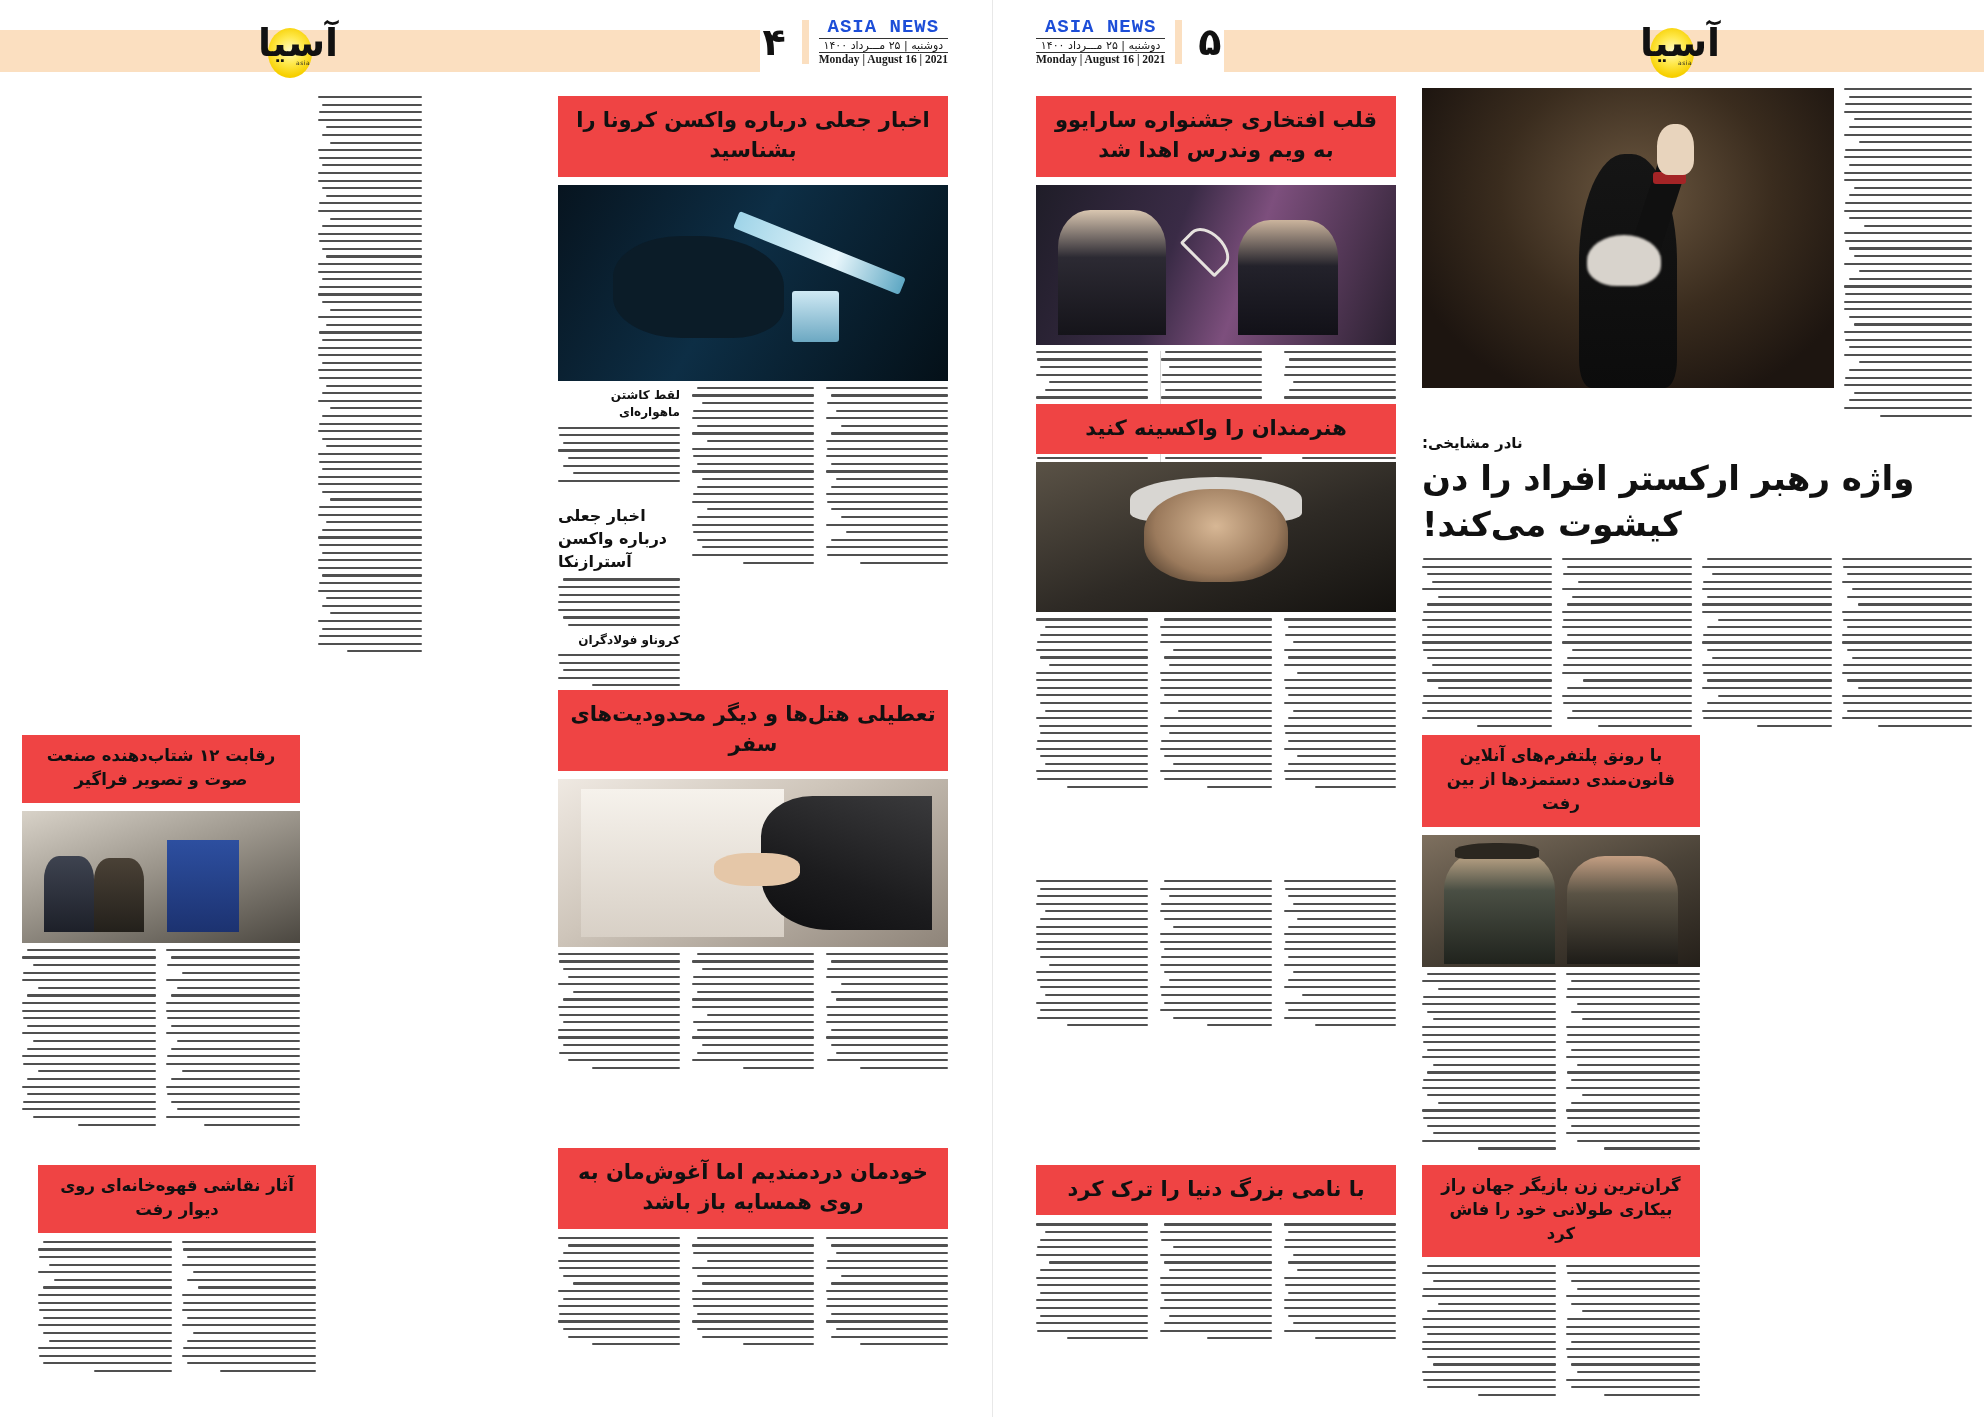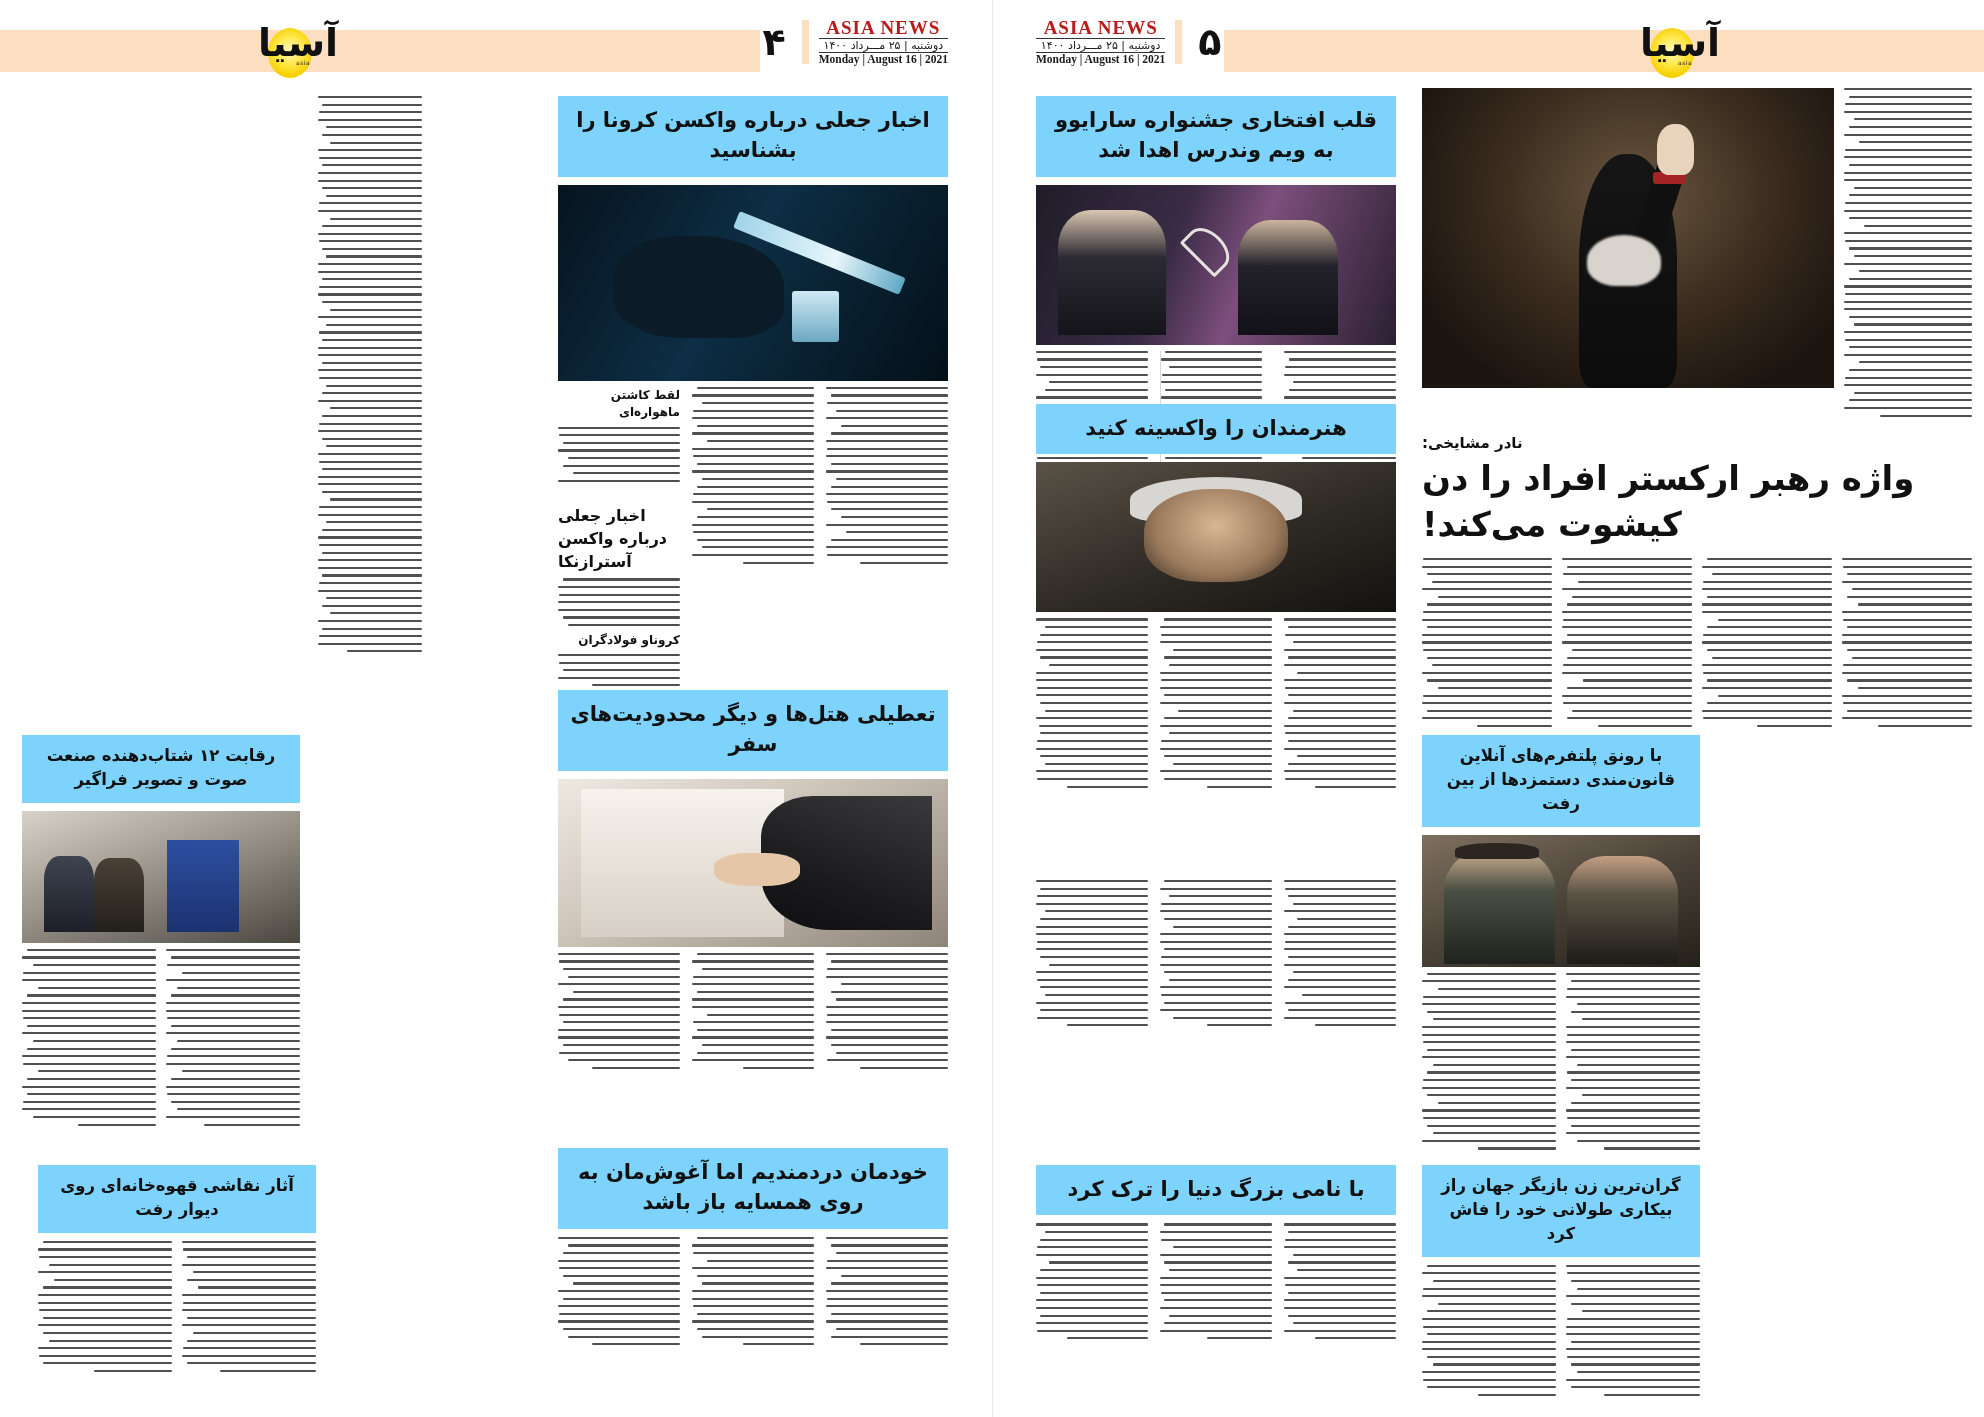--- a/index.html
+++ b/index.html
@@ -20,37 +20,37 @@
   .masthead{position:absolute;top:0;left:0;right:0;height:80px;}
   .mh-band{position:absolute;top:30px;height:42px;background:#fbdfc0;}
   .mh-block{position:absolute;top:18px;display:flex;align-items:center;gap:10px;}
   .mh-pagenum{
     font-family:"DejaVu Sans","Liberation Sans",sans-serif;
     font-size:38px;font-weight:700;color:#111;line-height:1;
     padding:0 6px;
   }
   .mh-rule{width:7px;height:44px;background:#fbdfc0;}
   .mh-text{display:flex;flex-direction:column;align-items:center;line-height:1.05;}
-  .mh-brand{font-family:Liberation Serif, serif;font-size:19px;
-            letter-spacing:1px;color:#b91c1c;font-weight:700;}
+  .mh-brand{font-family:Liberation Mono, monospace;font-size:19px;
+            letter-spacing:1px;color:#1d4ed8;font-weight:700;}
   .mh-fa{font-size:11px;color:#1a1a1a;border-top:1px solid #333;border-bottom:1px solid #333;
          padding:1px 0;width:100%;text-align:center;white-space:nowrap;}
   .mh-en{font-family:"Liberation Serif","DejaVu Serif",serif;font-size:11.5px;color:#1a1a1a;
          font-weight:700;white-space:nowrap;}
 
   .logo{position:absolute;top:12px;width:96px;height:62px;}
   .logo .sun{position:absolute;left:18px;top:16px;width:44px;height:50px;border-radius:50%;
      background:radial-gradient(circle at 50% 45%, #fff9c4 0%, #ffe94d 38%, #f7d000 72%, #f4c400 100%);}
   .logo .word{position:absolute;inset:0;display:flex;align-items:center;justify-content:center;
      font-size:38px;color:#111;font-weight:700;line-height:1;}
   .logo .tiny{position:absolute;left:46px;bottom:8px;font-size:6px;color:#222;letter-spacing:.5px;}
   .colsep{border-left:1px solid #d8d8d8;}
 
   
-  .hl-box{background:#7dd3fc;padding:9px 12px 11px 12px;margin-bottom:8px;}
+  .hl-box{background:#ef4444;padding:9px 12px 11px 12px;margin-bottom:8px;}
   .hl{font-size:21px;font-weight:700;color:#111;line-height:1.45;text-align:center;
       letter-spacing:-.2px;}
   .hl-xl{font-size:34px;font-weight:700;line-height:1.35;}
   .kicker{font-size:15px;color:#111;text-align:left;margin-bottom:4px;font-weight:600;}
 
   .photo{background:#2a2420;position:relative;overflow:hidden;}
 
   
   .body{--ls:7.6px;}
   .ln{height:2.1px;background:#2a2a2a;opacity:.82;margin-bottom:5.5px;border-radius:1px;}

